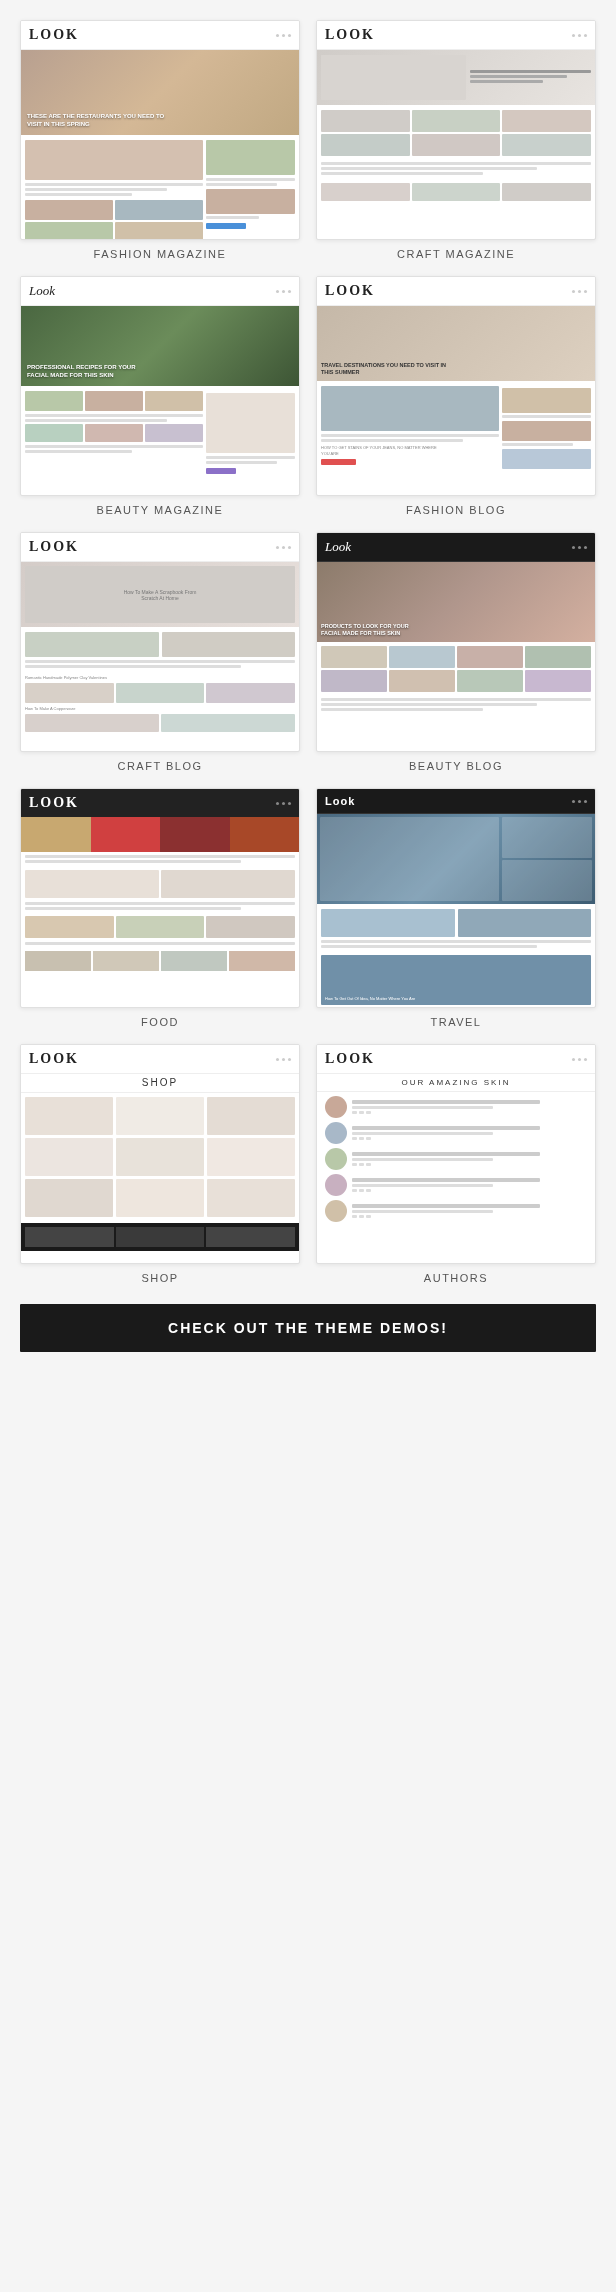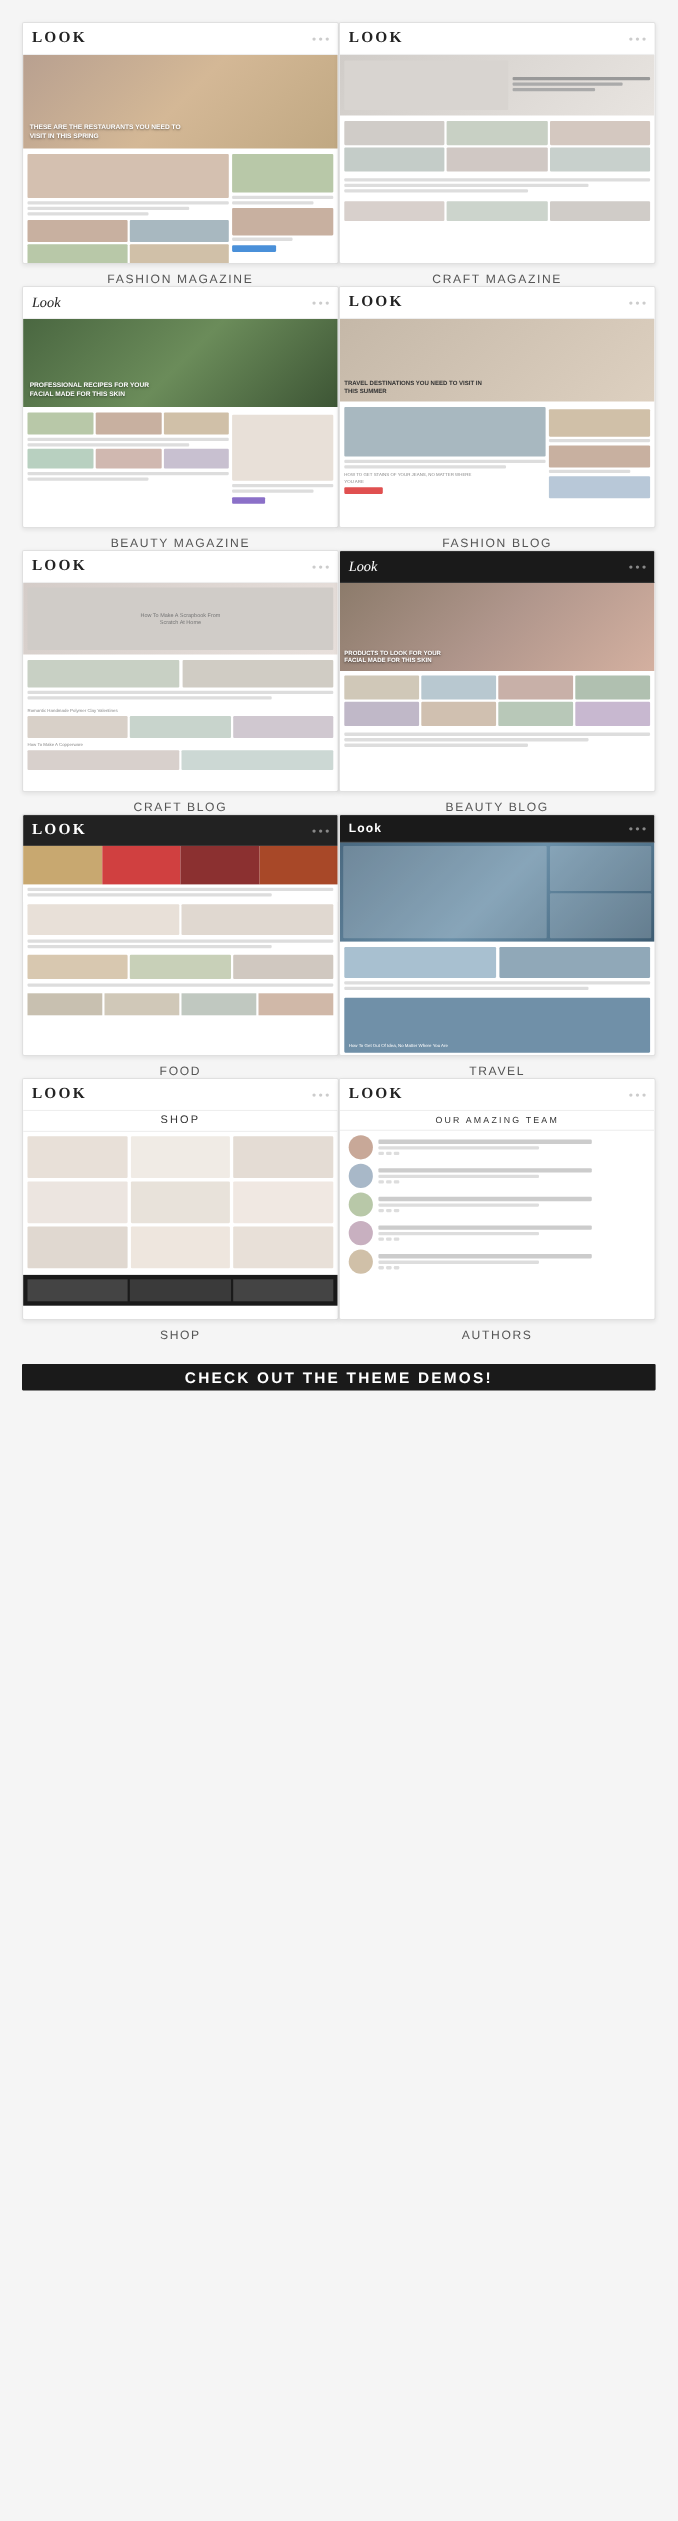--- a/index.html
+++ b/index.html
@@ -20,20 +20,21 @@
       font-weight: 400;
       letter-spacing: 3px;
       color: #2a2a2a;
       margin-bottom: 20px;
       font-family: 'Georgia', serif;
       text-transform: uppercase;
     }
     .demos-grid {
       display: grid;
       grid-template-columns: 1fr 1fr;
+      gap: 16px;
     }
     .demo-item {
       display: flex;
       flex-direction: column;
       align-items: center;
     }
     .demo-screenshot {
       width: 100%;
       background: #fff;
       border: 1px solid #e0e0e0;
@@ -143,21 +144,21 @@
     }
     .travel-hero {
       height: 90px;
       background: linear-gradient(135deg, #4a6980 0%, #6a8fa8 50%, #3d5c72 100%);
     }
     .cta-button {
       display: block;
       background: #1a1a1a;
       color: #fff;
       text-align: center;
-      padding: 4px 30px;
+      padding: 16px 30px;
       font-size: 14px;
       font-weight: 700;
       letter-spacing: 2px;
       text-transform: uppercase;
       font-family: Arial, sans-serif;
       margin-top: 20px;
       cursor: pointer;
       border: none;
       width: 100%;
       border-radius: 1px;
@@ -588,21 +589,21 @@
       <div class="demo-screenshot">
         <div class="demo-screenshot-inner">
           <div class="mock-header">
             <div class="mock-logo">LOOK</div>
             <div class="mock-nav">
               <div class="mock-nav-dot"></div>
                 <div class="mock-nav-dot"></div>
                 <div class="mock-nav-dot"></div>
             </div>
           </div>
-          <div style="padding:4px 8px; text-align:center; font-size:8px; letter-spacing:2px; color:#333; font-family:Arial; border-bottom:1px solid #eee; margin-bottom:2px;">OUR AMAZING TEAM</div>
+          <div style="padding:4px 8px; text-align:center; font-size:8px; letter-spacing:2px; color:#333; font-family:Arial; border-bottom:1px solid #eee; margin-bottom:2px;">OUR AMAZING SKIN</div>
           <div style="padding:2px 8px;">
 
             <div class="author-row">
               <div class="author-avatar" style="background:#c8a898; width:22px; height:22px;"></div>
               <div class="author-text">
                 <div class="mock-text-line medium" style="height:4px; background:#ccc; margin-bottom:2px;"></div>
                 <div class="mock-text-line short" style="height:3px; background:#ddd;"></div>
                 <div style="display:flex; gap:2px; margin-top:2px;">
                   <div style="width:5px; height:3px; background:#ddd; border-radius:1px;"></div>
                   <div style="width:5px; height:3px; background:#ddd; border-radius:1px;"></div>

